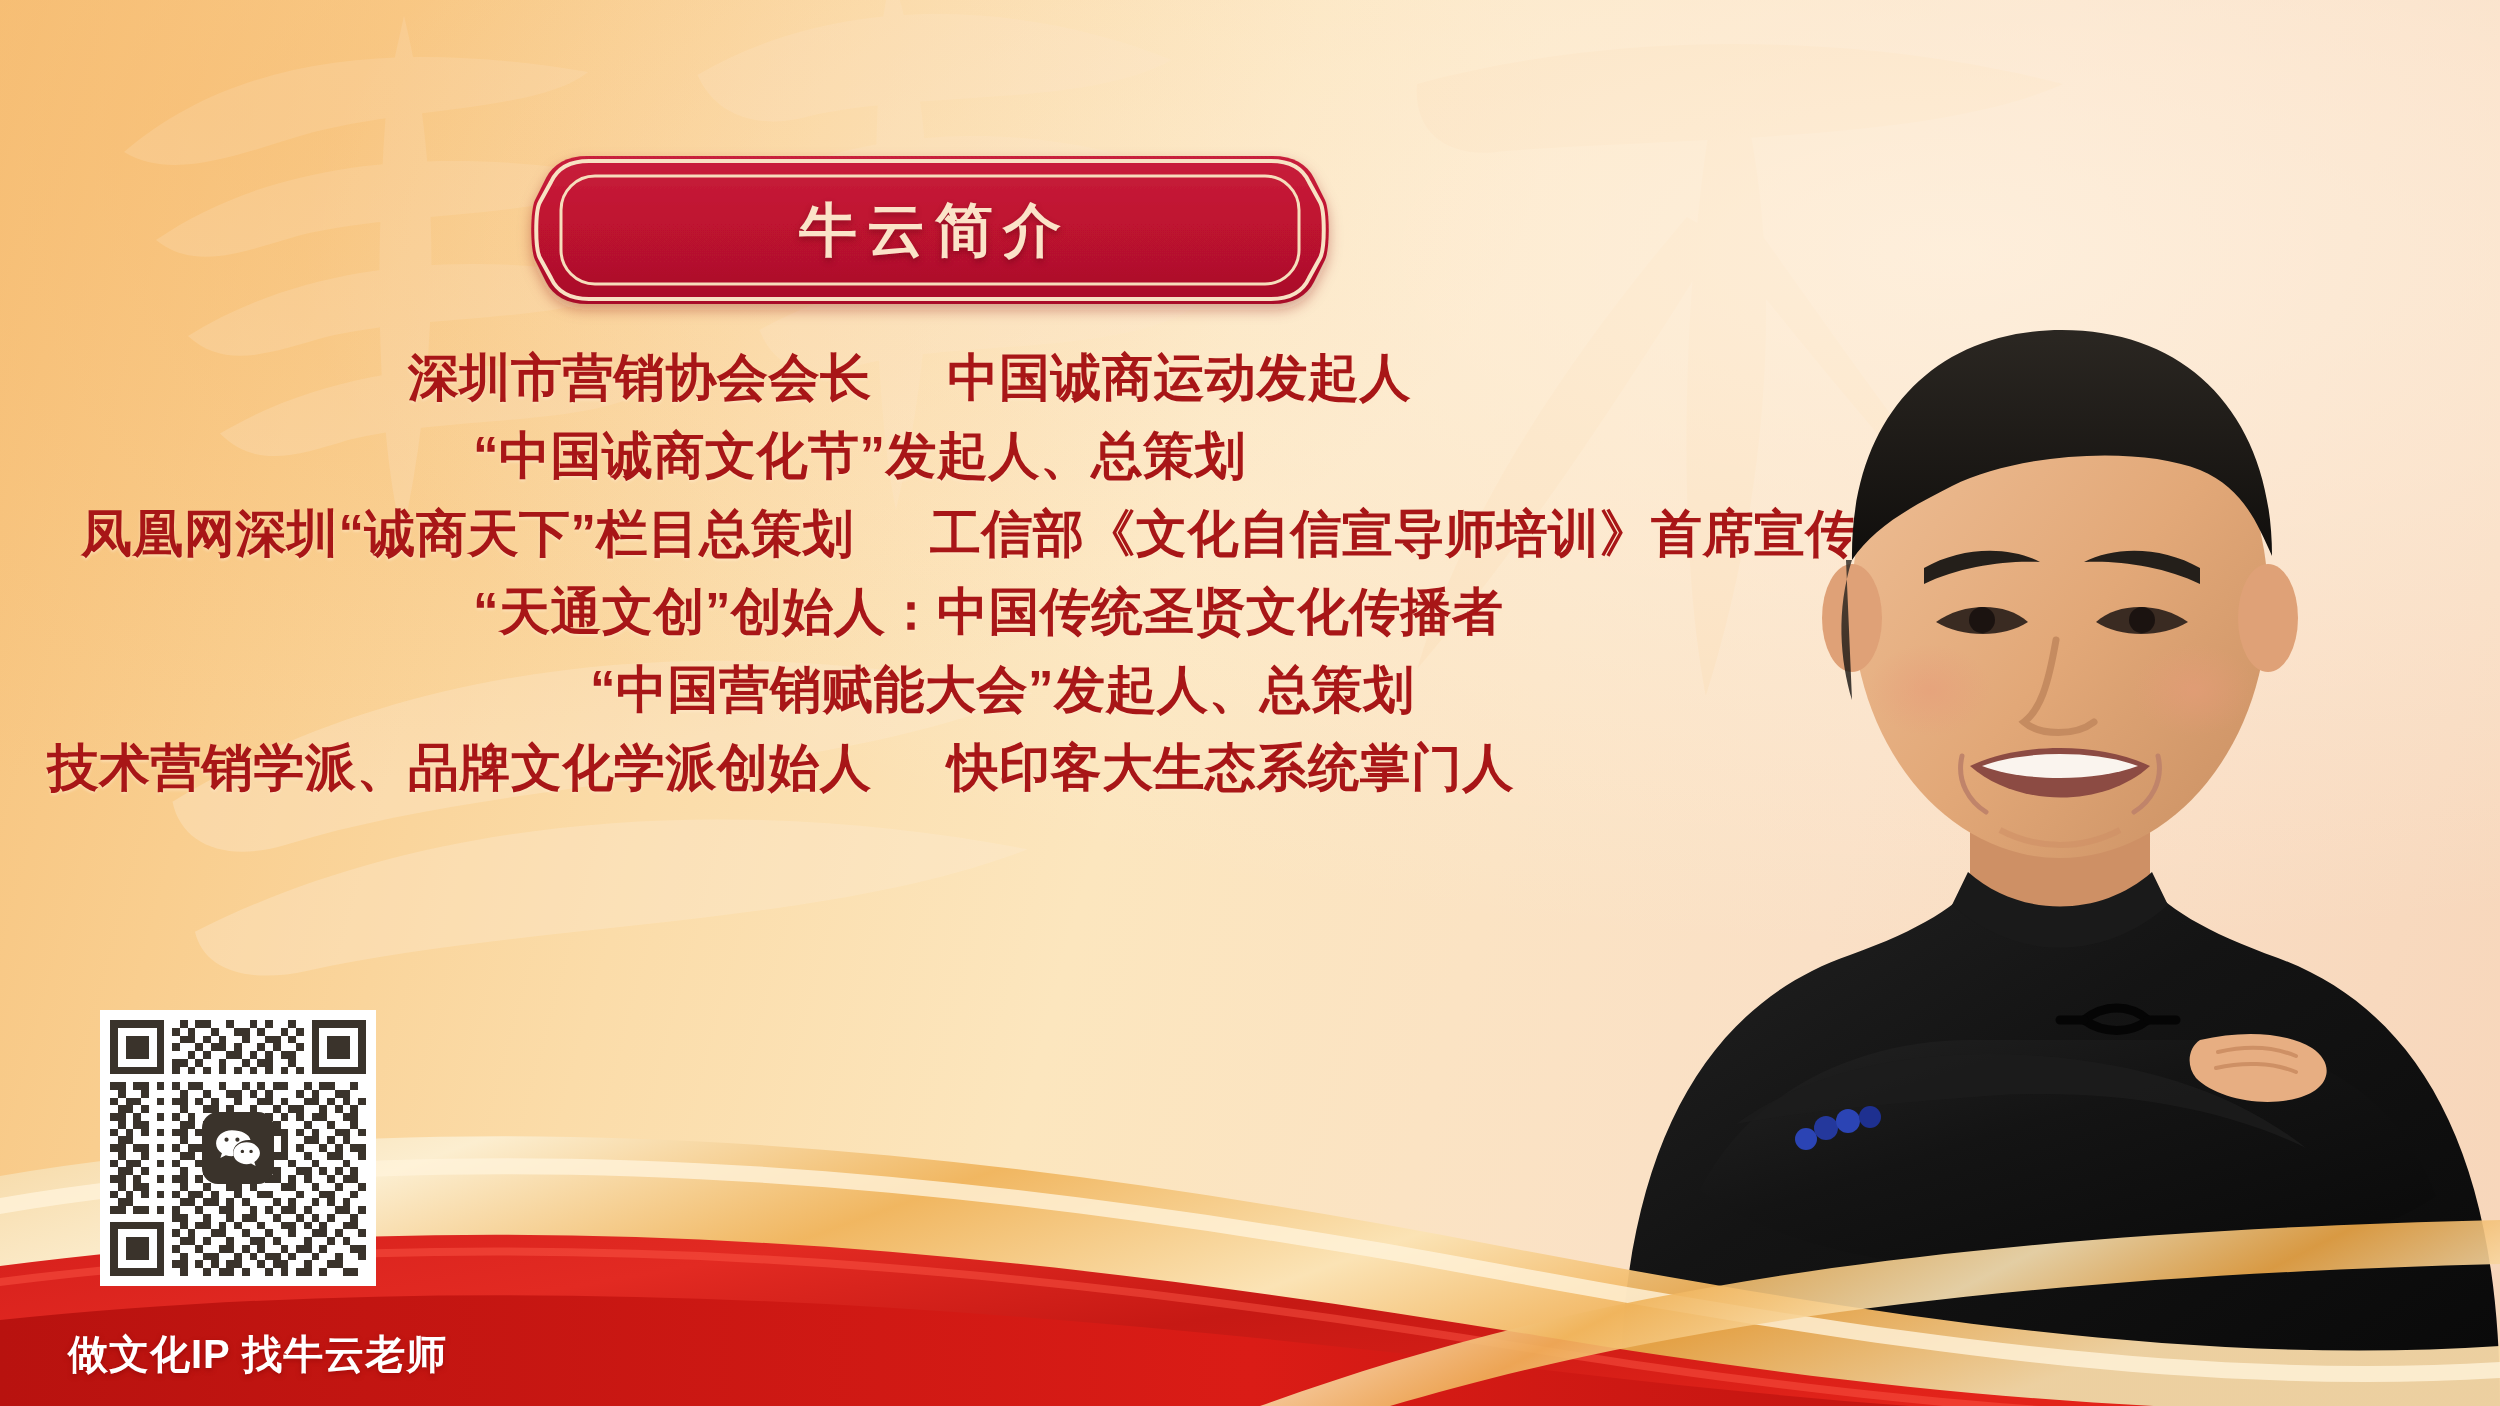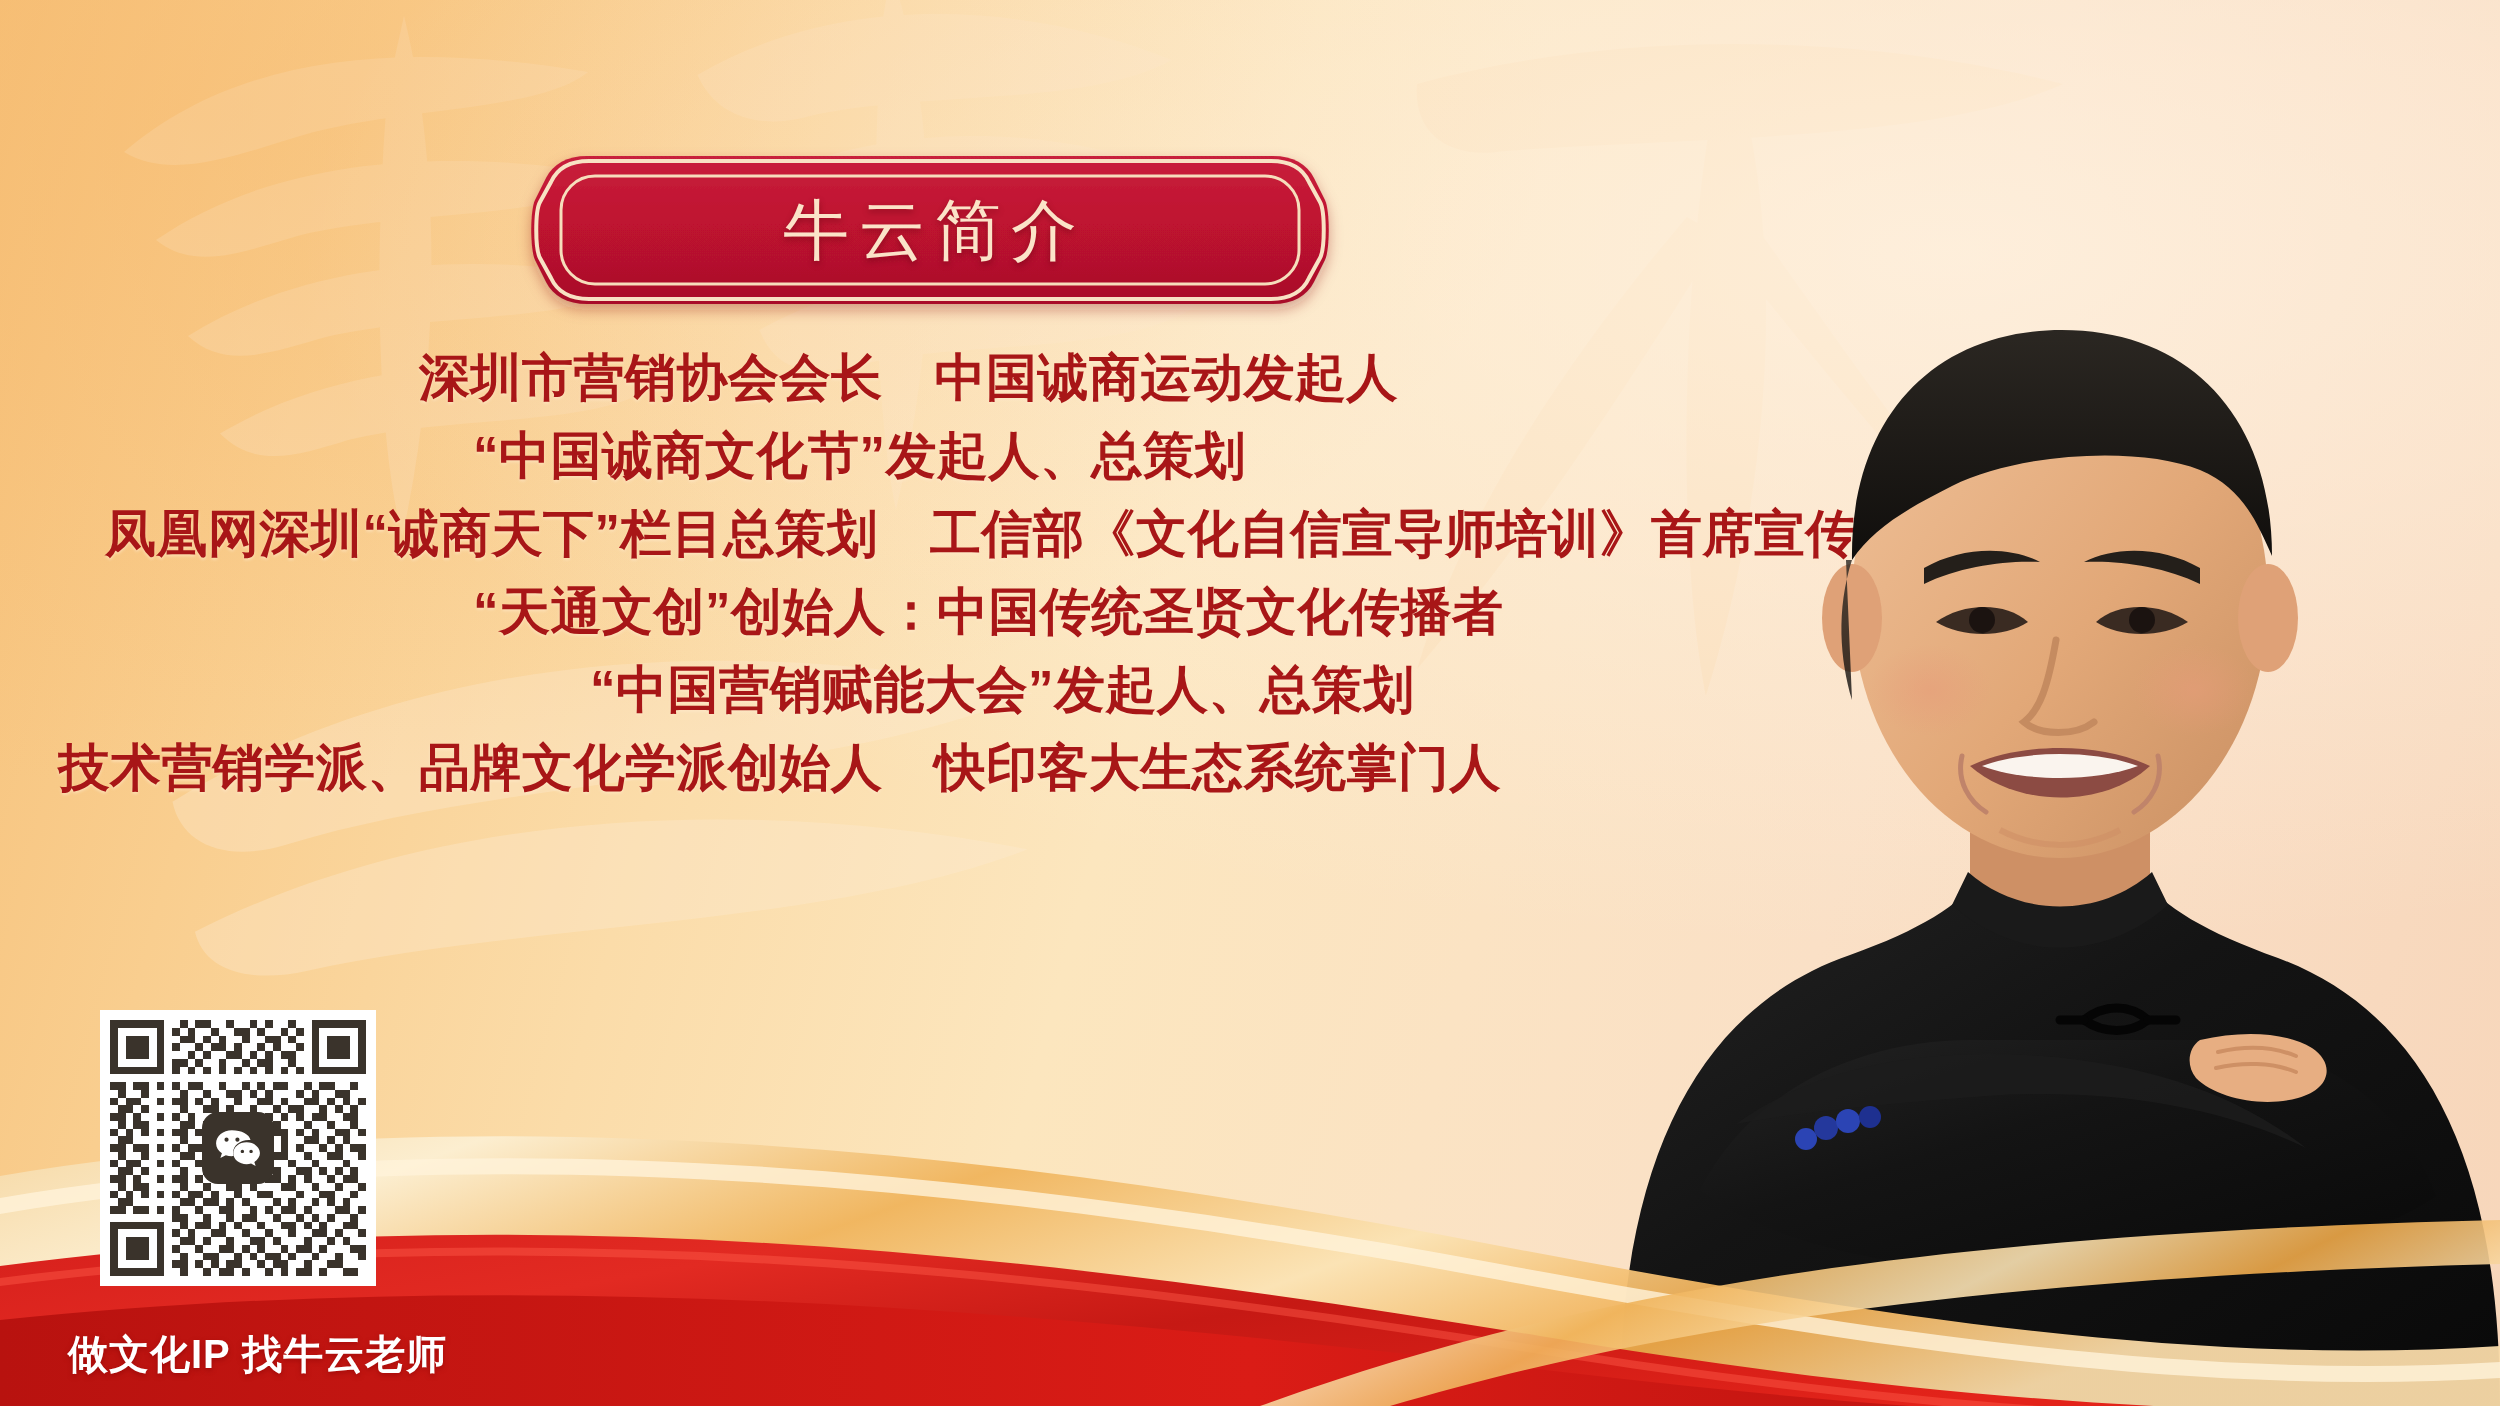--- a/index.html
+++ b/index.html
@@ -51,41 +51,42 @@
     height: 160px;
   }
   #plaque-wrap svg { position:absolute; inset:0; width:100%; height:100%; overflow:visible; }
   #plaque-title {
     position: absolute;
     inset: 0;
     display: flex;
     align-items: center;
     justify-content: center;
     color: #FBE3C8;
-    font-size: 66px;
-    font-weight: 400;
+    font-size: 58px;
+    font-weight: 700;
     letter-spacing: 10px;
     text-indent: 10px;
     line-height: 1;
     text-shadow: 0 3px 6px rgba(90,0,14,.45);
   }
 
   
   #credentials {
     position: absolute;
     left: 0;
     top: 352px;
     width: 1960px;
   }
   .cred-row {
     display: flex;
     align-items: baseline;
     height: 78px;
     justify-content: center;
     white-space: nowrap;
+    gap: 24px;
   }
   .cred-left, .cred-right {
     color: #A81617;
     font-size: 51px;
     font-weight: 700;
     line-height: 1;
     letter-spacing: .5px;
     text-shadow: 0 2px 3px rgba(255,235,205,.55);
   }
   .cred-left  { text-align: right; width: 895px; padding-right: 26px; }

